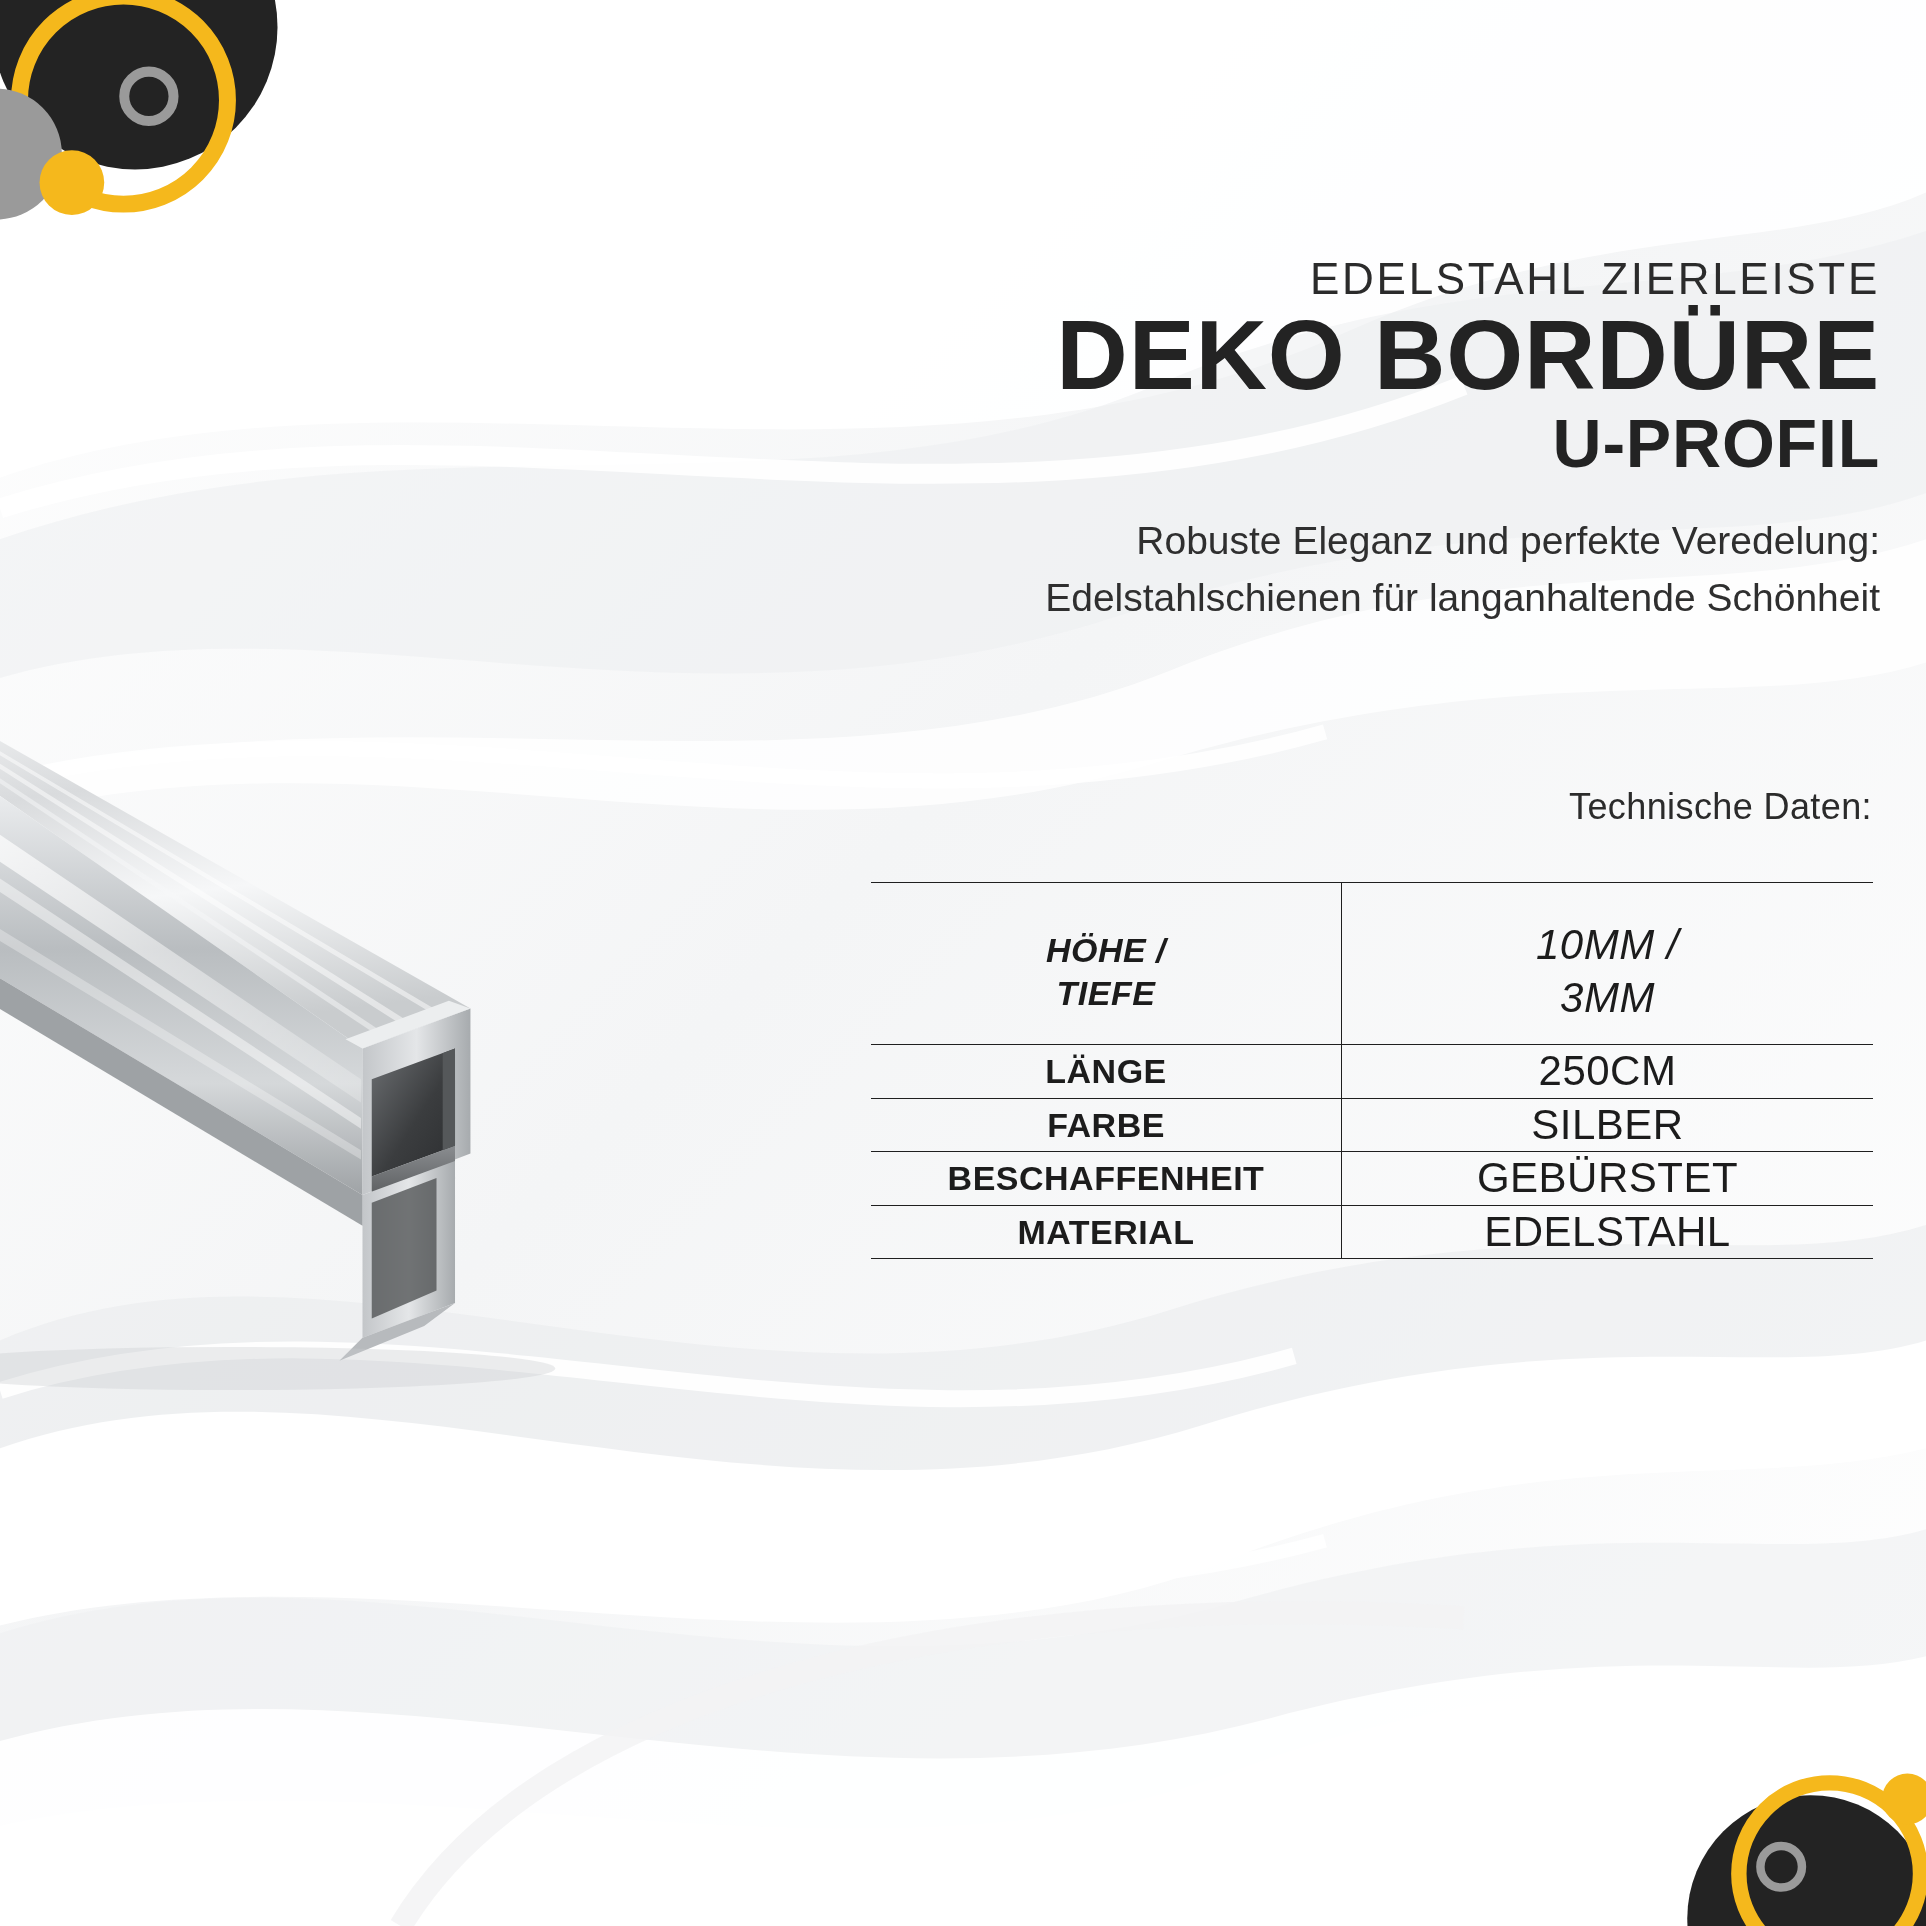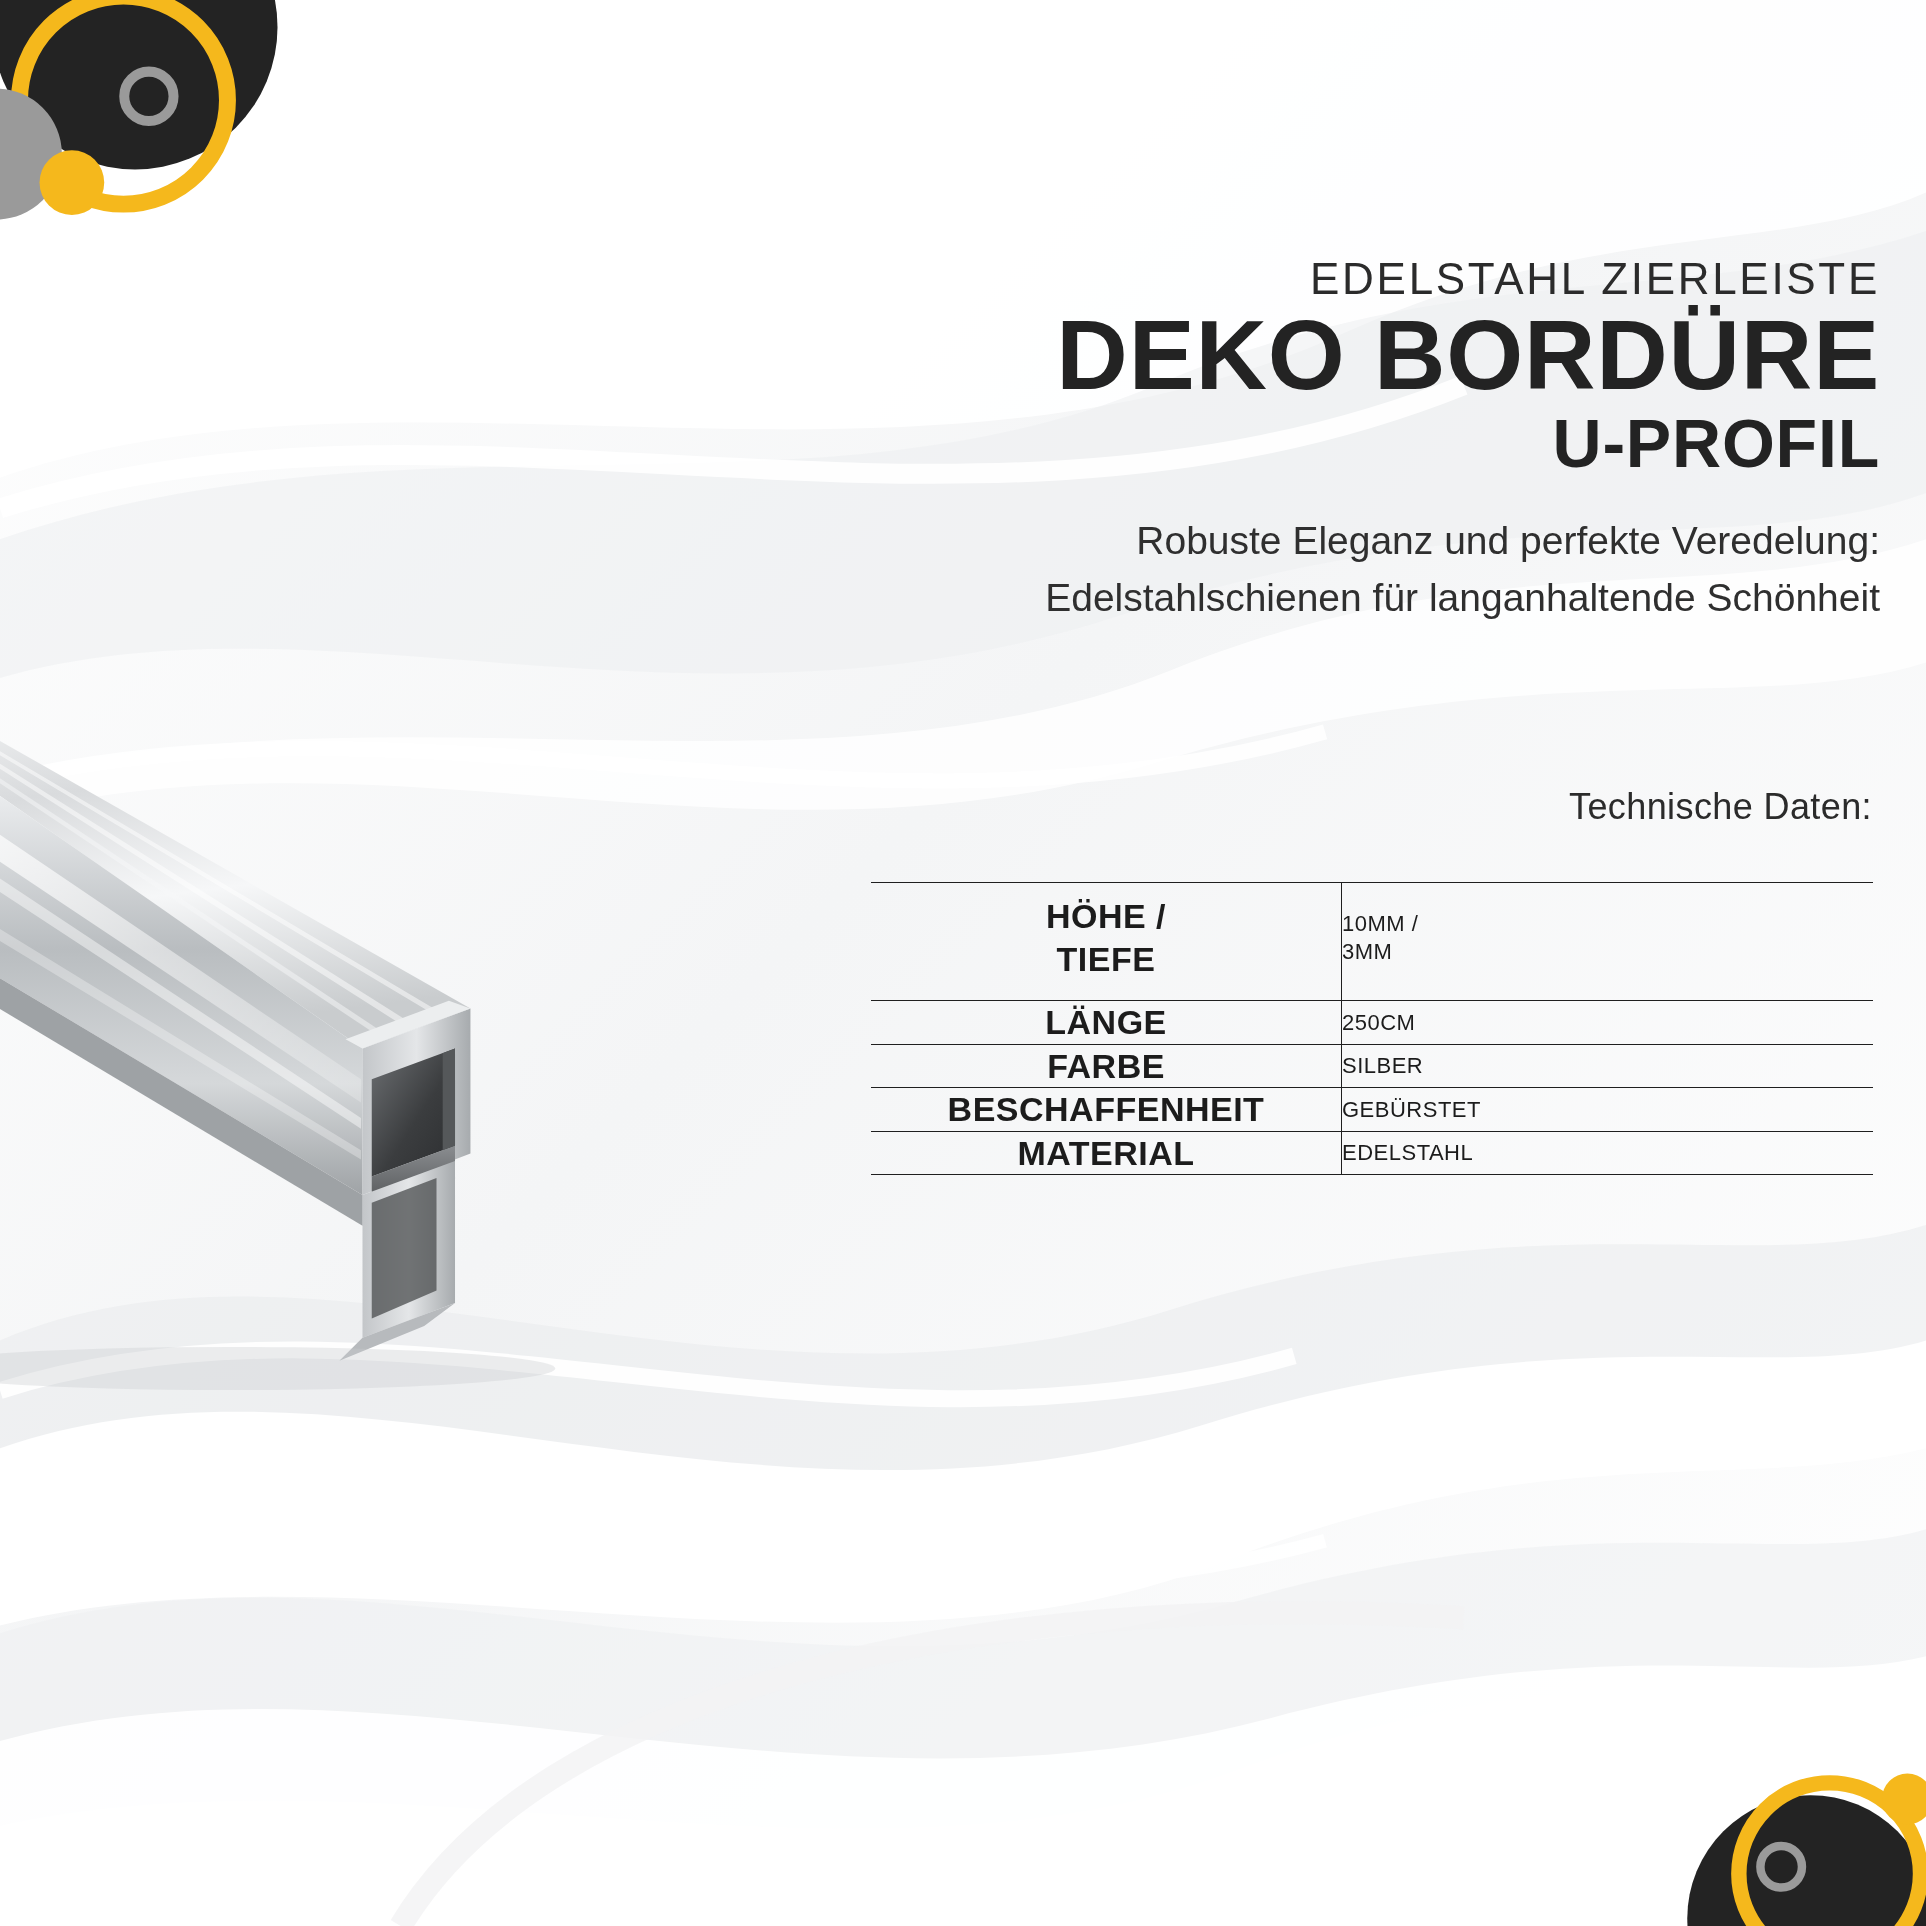--- a/index.html
+++ b/index.html
@@ -107,29 +107,29 @@
     border-right: 1.5px solid #1f1f1f;
     text-align: center;
     font-weight: 800;
     font-size: 34px;
     color: #1c1c1c;
     letter-spacing: 0.5px;
     padding: 23px 10.8px;
     line-height: 1.25;
   }
   td.value {
-    text-align: left;
+    text-align: center;
     font-weight: 400;
-    font-size: 22px;
+    font-size: 42px;
     color: #1c1c1c;
     letter-spacing: 0.5px;
     padding: 23px 10.8px;
     line-height: 1.25;
   }
-  tr.tall td { padding-top: 12px; padding-bottom: 20px; }
+  tr.tall td { padding-top: 36px; padding-bottom: 20px; font-style: italic; }
 </style>
 </head>
 <body>
 
 <div class="bg-root">
   <svg width="1926" height="1926" viewBox="0 0 2500 2500" style="position:absolute;inset:0;">
     <defs>
       <linearGradient id="gWhite" x1="0" y1="0" x2="1" y2="1">
         <stop offset="0%" stop-color="#ffffff"></stop>
         <stop offset="45%" stop-color="#f4f5f6"></stop>

